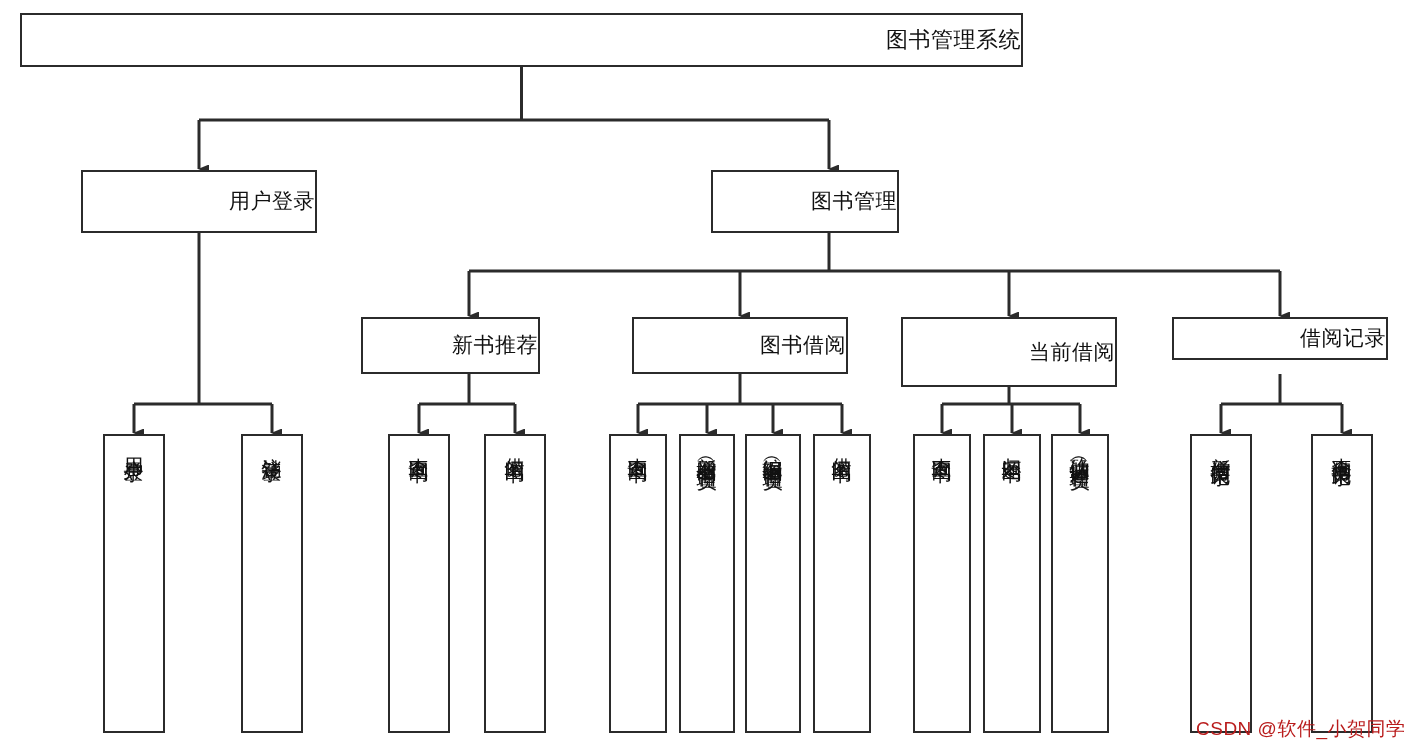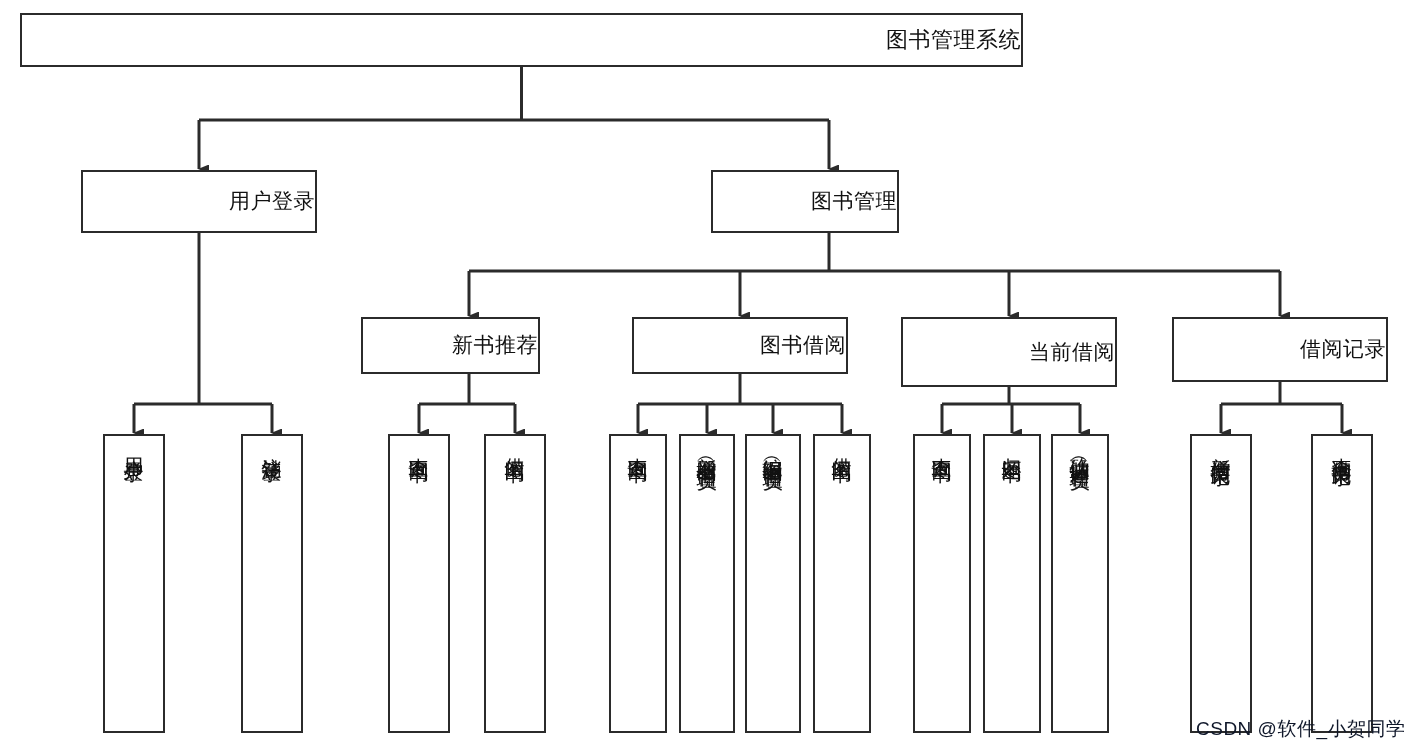--- a/index.html
+++ b/index.html
@@ -60,21 +60,21 @@
   .node.vert .node-label {
     writing-mode: vertical-rl;
     text-orientation: upright;
     font-size: 20px;
     line-height: 1.0;
     letter-spacing: 2px;
     white-space: nowrap;
   }
   .watermark {
     position: absolute;
-    color: #0f172a;
+    color: #b91c1c;
     font-size: 19px;
     white-space: nowrap;
     z-index: 5;
     letter-spacing: 0.5px;
   }
 </style>
 </head>
 <body>
 
 <div id="canvas">
@@ -134,21 +134,21 @@
       </div>
       <div class="node horiz" style="left: 361px; top: 317px; width: 179px; height: 57px;">
         <span class="node-label">新书推荐</span>
       </div>
       <div class="node horiz" style="left: 632px; top: 317px; width: 216px; height: 57px;">
         <span class="node-label">图书借阅</span>
       </div>
       <div class="node horiz" style="left: 901px; top: 317px; width: 216px; height: 70px;">
         <span class="node-label">当前借阅</span>
       </div>
-      <div class="node horiz" style="left: 1172px; top: 317px; width: 216px; height: 65px;">
+      <div class="node horiz" style="left: 1172px; top: 317px; width: 216px; height: 43px;">
         <span class="node-label">借阅记录</span>
       </div>
       <div class="node vert" style="left: 103px; top: 434px; width: 62px; height: 299px;">
         <span class="node-label">用户登录</span>
       </div>
       <div class="node vert" style="left: 241px; top: 434px; width: 62px; height: 299px;">
         <span class="node-label">注销登录</span>
       </div>
       <div class="node vert" style="left: 388px; top: 434px; width: 62px; height: 299px;">
         <span class="node-label">查询图书</span>

